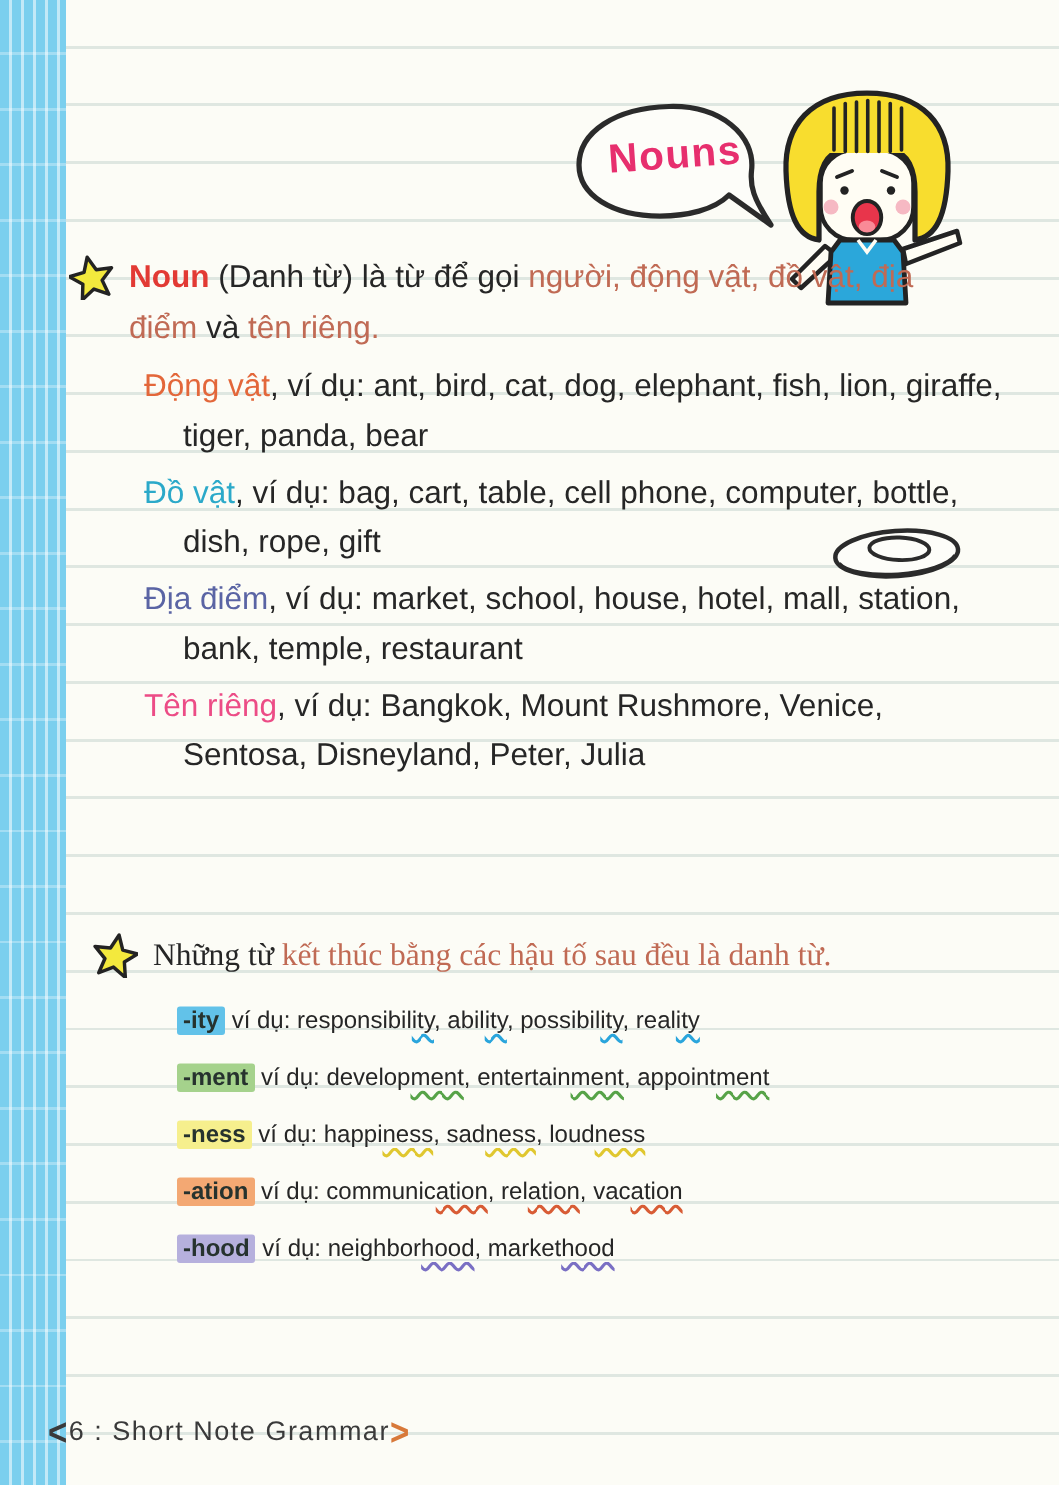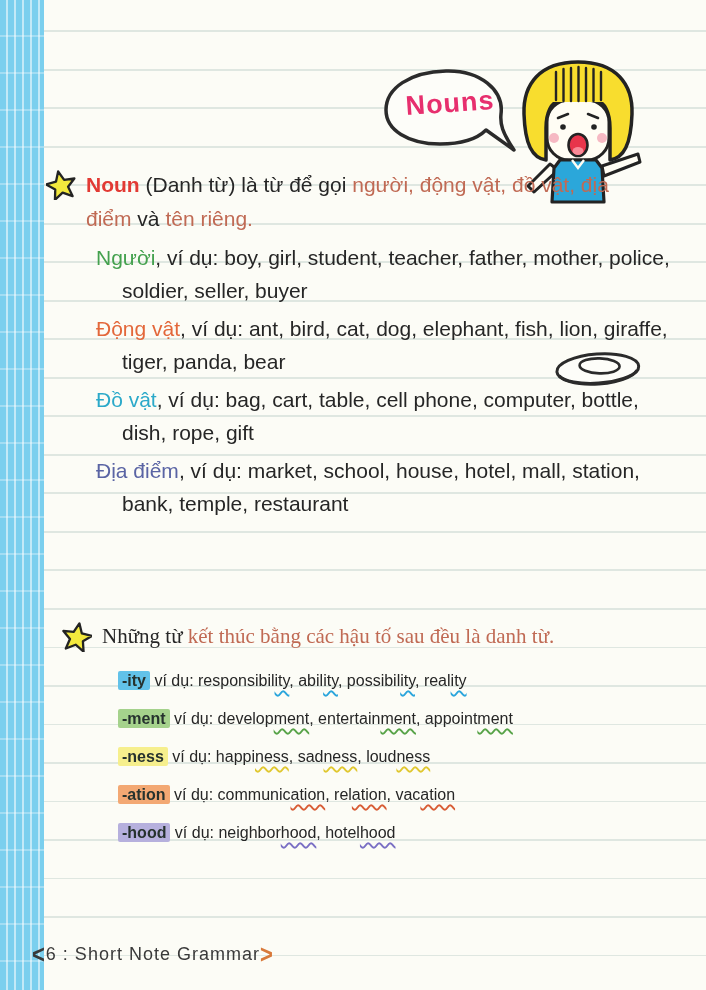--- a/index.html
+++ b/index.html
@@ -97,24 +97,24 @@
   <div class="intro-row">
     <svg class="star-ico" viewBox="0 0 26 26">
       <polygon points="13,1 16.6,9.2 25.5,9.9 18.7,15.8 20.8,24.5 13,19.8 5.2,24.5 7.3,15.8 0.5,9.9 9.4,9.2" fill="#f3e93d" stroke="#232323" stroke-width="2" stroke-linejoin="round" transform="rotate(-12 13 13)"></polygon>
     </svg>
     <div class="intro-text">
       <span class="c-red">Noun</span><span> (Danh từ) là từ để gọi </span><span class="c-salmon">người, động vật, đồ vật, địa điểm</span><span> và </span><span class="c-salmon">tên riêng.</span>
     </div>
   </div>
 
   <div class="categories">
-      <div class="category"><span class="cat-label" style="color: rgb(68, 161, 78);">Người</span><span>, ví dụ: </span><span>boy, girl, student, teacher, father, mother, police, soldier, seller, buyer</span></div>
       <div class="category"><span class="cat-label" style="color: rgb(227, 103, 58);">Động vật</span><span>, ví dụ: </span><span>ant, bird, cat, dog, elephant, fish, lion, giraffe, tiger, panda, bear</span></div>
       <div class="category"><span class="cat-label" style="color: rgb(43, 169, 201);">Đồ vật</span><span>, ví dụ: </span><span>bag, cart, table, cell phone, computer, bottle, dish, rope, gift</span></div>
       <div class="category"><span class="cat-label" style="color: rgb(90, 100, 164);">Địa điểm</span><span>, ví dụ: </span><span>market, school, house, hotel, mall, station, bank, temple, restaurant</span></div>
+      <div class="category"><span class="cat-label" style="color: rgb(236, 76, 134);">Tên riêng</span><span>, ví dụ: </span><span>Bangkok, Mount Rushmore, Venice, Sentosa, Disneyland, Peter, Julia</span></div>
     </div>
 
   <svg class="dish" viewBox="0 0 96 52">
     <g transform="rotate(-4 48 26)">
       <ellipse cx="48" cy="23" rx="41" ry="15" fill="#fdfdf9" stroke="#2b2b2b" stroke-width="3"></ellipse>
       <path d="M9,27 A40,13 0 0 0 87,27" fill="none" stroke="#2b2b2b" stroke-width="3"></path>
       <ellipse cx="50" cy="20" rx="20" ry="7.5" fill="none" stroke="#2b2b2b" stroke-width="2.6" transform="rotate(6 50 20)"></ellipse>
     </g>
   </svg>
 
@@ -125,19 +125,19 @@
     <div class="txt">
       <span>Những từ </span><span class="c-salmon">kết thúc bằng các hậu tố sau đều là danh từ.</span>
     </div>
   </div>
 
   <div class="suffix-rows">
       <div class="suffix-row"><span class="chip" style="background-color: rgb(98, 194, 233);">-ity</span><span> ví dụ: </span><span>responsibil</span><span class="wavy" style="text-decoration-color: rgb(42, 165, 220);">ity</span><span>, </span><span>abil</span><span class="wavy" style="text-decoration-color: rgb(42, 165, 220);">ity</span><span>, </span><span>possibil</span><span class="wavy" style="text-decoration-color: rgb(42, 165, 220);">ity</span><span>, </span><span>real</span><span class="wavy" style="text-decoration-color: rgb(42, 165, 220);">ity</span></div>
       <div class="suffix-row"><span class="chip" style="background-color: rgb(165, 210, 140);">-ment</span><span> ví dụ: </span><span>develop</span><span class="wavy" style="text-decoration-color: rgb(87, 163, 72);">ment</span><span>, </span><span>entertain</span><span class="wavy" style="text-decoration-color: rgb(87, 163, 72);">ment</span><span>, </span><span>appoint</span><span class="wavy" style="text-decoration-color: rgb(87, 163, 72);">ment</span></div>
       <div class="suffix-row"><span class="chip" style="background-color: rgb(246, 239, 141);">-ness</span><span> ví dụ: </span><span>happi</span><span class="wavy" style="text-decoration-color: rgb(224, 199, 47);">ness</span><span>, </span><span>sad</span><span class="wavy" style="text-decoration-color: rgb(224, 199, 47);">ness</span><span>, </span><span>loud</span><span class="wavy" style="text-decoration-color: rgb(224, 199, 47);">ness</span></div>
       <div class="suffix-row"><span class="chip" style="background-color: rgb(243, 168, 115);">-ation</span><span> ví dụ: </span><span>communic</span><span class="wavy" style="text-decoration-color: rgb(216, 92, 53);">ation</span><span>, </span><span>rel</span><span class="wavy" style="text-decoration-color: rgb(216, 92, 53);">ation</span><span>, </span><span>vac</span><span class="wavy" style="text-decoration-color: rgb(216, 92, 53);">ation</span></div>
-      <div class="suffix-row"><span class="chip" style="background-color: rgb(182, 176, 221); text-align: right;">-hood</span><span> ví dụ: </span><span>neighbor</span><span class="wavy" style="text-decoration-color: rgb(122, 111, 196);">hood</span><span>, </span><span>hotel</span><span class="wavy" style="text-decoration-color: rgb(122, 111, 196);">hood</span></div>
+      <div class="suffix-row"><span class="chip" style="background-color: rgb(182, 176, 221); text-align: right;">-hood</span><span> ví dụ: </span><span>neighbor</span><span class="wavy" style="text-decoration-color: rgb(122, 111, 196);">hood</span><span>, </span><span>market</span><span class="wavy" style="text-decoration-color: rgb(122, 111, 196);">hood</span></div>
     </div>
 
   <div class="footer">
     <span class="bracket">&lt;</span><span>6 : Short Note Grammar</span><span class="bracket right">&gt;</span>
   </div>
 </div>
 
 </body></html>

